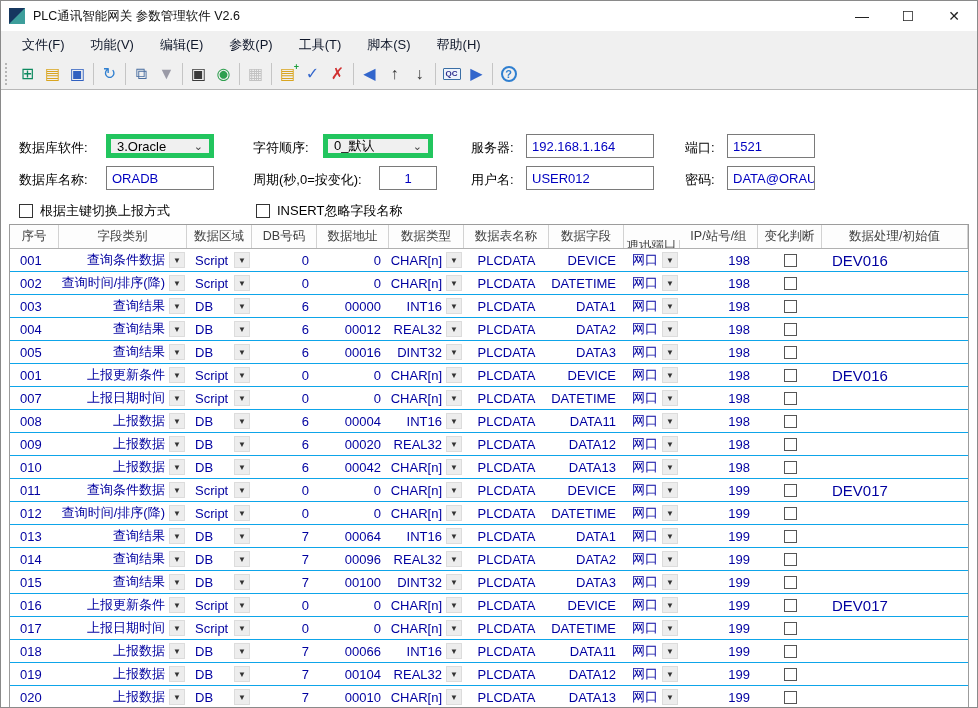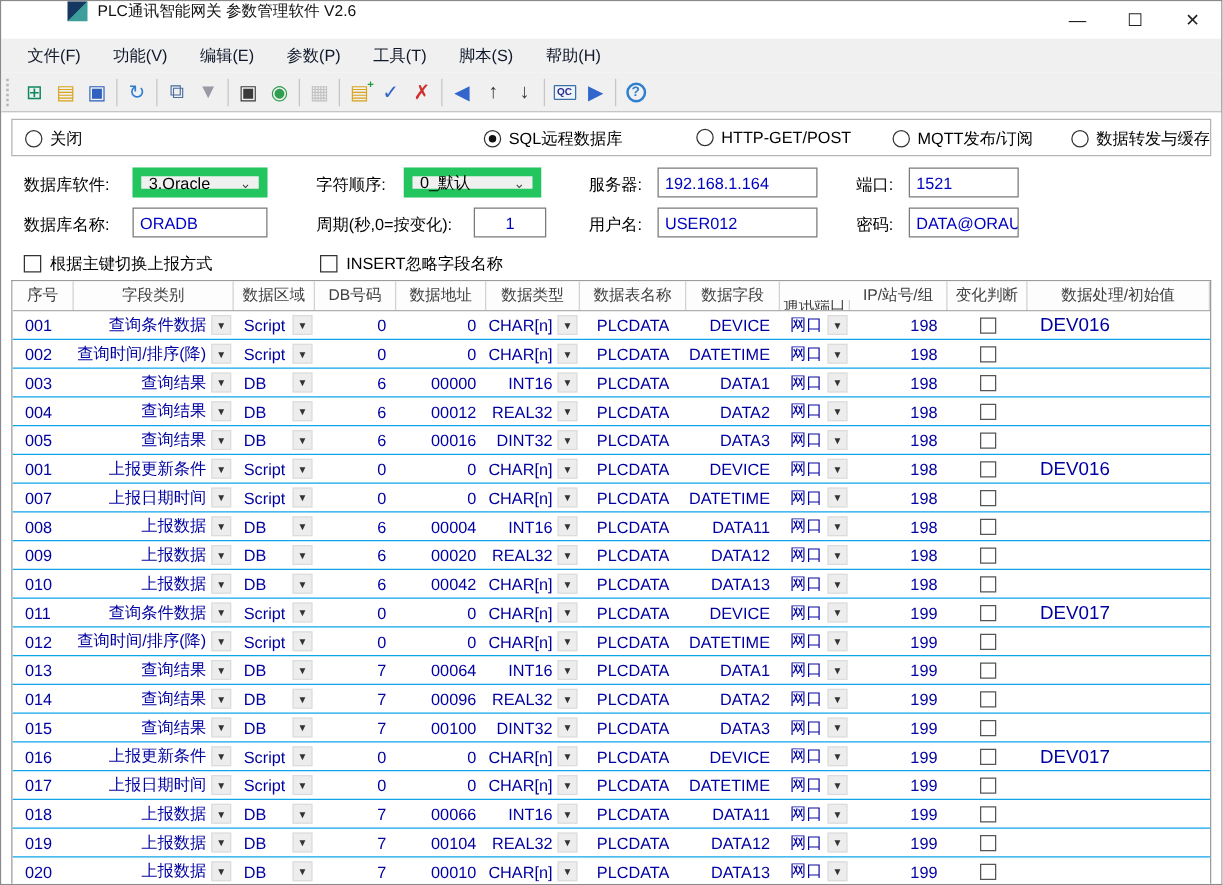--- a/index.html
+++ b/index.html
@@ -3,21 +3,21 @@
 <meta charset="utf-8">
 <style>
   * { margin:0; padding:0; box-sizing:border-box; }
   html,body { background:#cfcfcf; }
   .app {
     width:978px; height:708px; position:relative; background:#fff;
     font-family:"Liberation Sans","DejaVu Sans",sans-serif;
     border:1px solid #8a8a8a; overflow:hidden; color:#000;
   }
   
-  .titlebar { height:30px; background:#fff; display:flex; align-items:flex-start;padding-left:45px; }
+  .titlebar { height:30px; background:#fff; display:flex; align-items:center; }
   .app-icon { width:16px; height:16px; margin:0 8px 0 8px;
     background:linear-gradient(135deg,#16375f 49%,#3d9e9b 51%); flex:0 0 auto; }
   .title-text { font-size:12.5px; color:#111; }
   .win-btns { margin-left:auto; display:flex; height:30px; }
   .win-btn { width:46px; height:30px; display:flex; align-items:center; justify-content:center;
     font-size:14px; color:#222; cursor:default; }
   
   .menubar { height:27px; background:#f0f0f0; display:flex; align-items:center; padding-left:8px; }
   .menu-item { font-size:13px; padding:4px 13px; color:#0f172a; }
   
@@ -35,21 +35,21 @@
   
   .main { position:relative; width:978px; height:618px; background:#fff; }
   .mode-box { position:absolute; left:8px; top:5px; width:960px; height:30px;
     border:1px solid #b4b4b4; }
   .radio-item { position:absolute; top:6px; display:flex; align-items:center; font-size:13px; }
   .radio-circle { width:14px; height:14px; border:1px solid #333; border-radius:50%;
     margin-right:6px; position:relative; background:#fff; flex:0 0 auto; }
   .radio-circle.sel::after { content:""; position:absolute; left:3px; top:3px; width:6px; height:6px;
     border-radius:50%; background:#111; }
   .flabel { position:absolute; font-size:13px; color:#000; white-space:nowrap; }
-  .fcombo { position:absolute; height:24px; background:#f0f0f0; border:7px solid #22c55e;
+  .fcombo { position:absolute; height:24px; background:#f0f0f0; border:5px solid #22c55e;
     font-size:13px; display:flex; align-items:center; padding-left:6px; }
   .fcombo .arrow { margin-left:auto; margin-right:6px; font-size:11px; color:#444; }
   .finput { position:absolute; height:24px; background:#fff; border:1px solid #7a7a7a;
     font-size:13px; color:#0000c0; display:flex; align-items:center; padding:0 5px;
     overflow:hidden; white-space:nowrap; }
   .finput.center { justify-content:center; }
   .chk-row-item { position:absolute; display:flex; align-items:center; font-size:13px; }
   .chk-box { width:14px; height:14px; border:1px solid #333; background:#fff; margin-right:7px; flex:0 0 auto; }
   
   .grid { position:absolute; left:8px; top:134px; width:960px; height:484px;
@@ -159,42 +159,20 @@
       <div class="tbtn">
         <span class="g" style="color: rgb(51, 102, 204);">▶</span>
       </div>
       <div class="tsep"></div>
       <div class="tbtn circled">
         <span class="g" style="color: rgb(47, 127, 208);">?</span>
       </div>
     </div>
 
   <div class="main">
-    <div class="mode-box">
-        <div class="radio-item" style="left: 10px;">
-          <div class="radio-circle"></div>
-          <span>关闭</span>
-        </div>
-        <div class="radio-item" style="left: 377px;">
-          <div class="radio-circle sel"></div>
-          <span>SQL远程数据库</span>
-        </div>
-        <div class="radio-item" style="left: 547px;">
-          <div class="radio-circle"></div>
-          <span>HTTP-GET/POST</span>
-        </div>
-        <div class="radio-item" style="left: 704px;">
-          <div class="radio-circle"></div>
-          <span>MQTT发布/订阅</span>
-        </div>
-        <div class="radio-item" style="left: 847px;">
-          <div class="radio-circle"></div>
-          <span>数据转发与缓存</span>
-        </div>
-      </div>
 
     <div class="flabel" style="left:18px;top:49px">数据库软件:</div>
     <div class="fcombo" style="left:105px;top:44px;width:108px">
       <span>3.Oracle</span>
       <span class="arrow">⌄</span>
     </div>
     <div class="flabel" style="left:252px;top:49px">字符顺序:</div>
     <div class="fcombo" style="left:322px;top:44px;width:110px">
       <span>0_默认</span>
       <span class="arrow">⌄</span>

